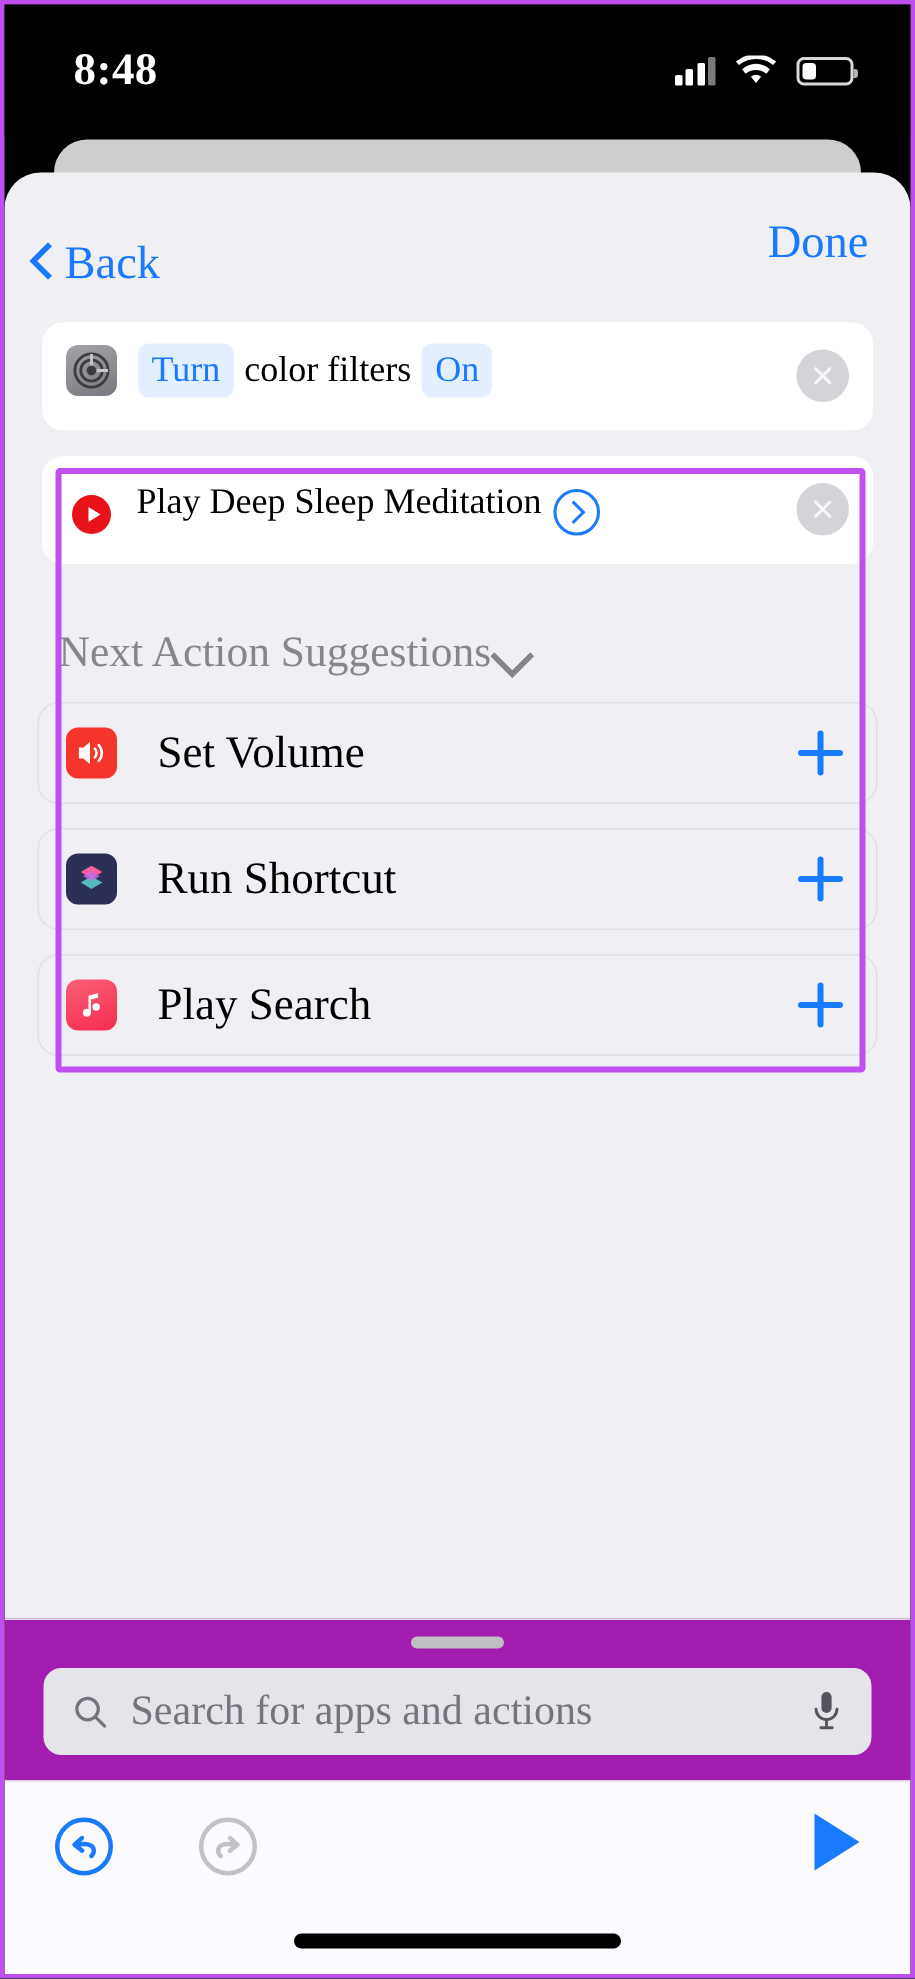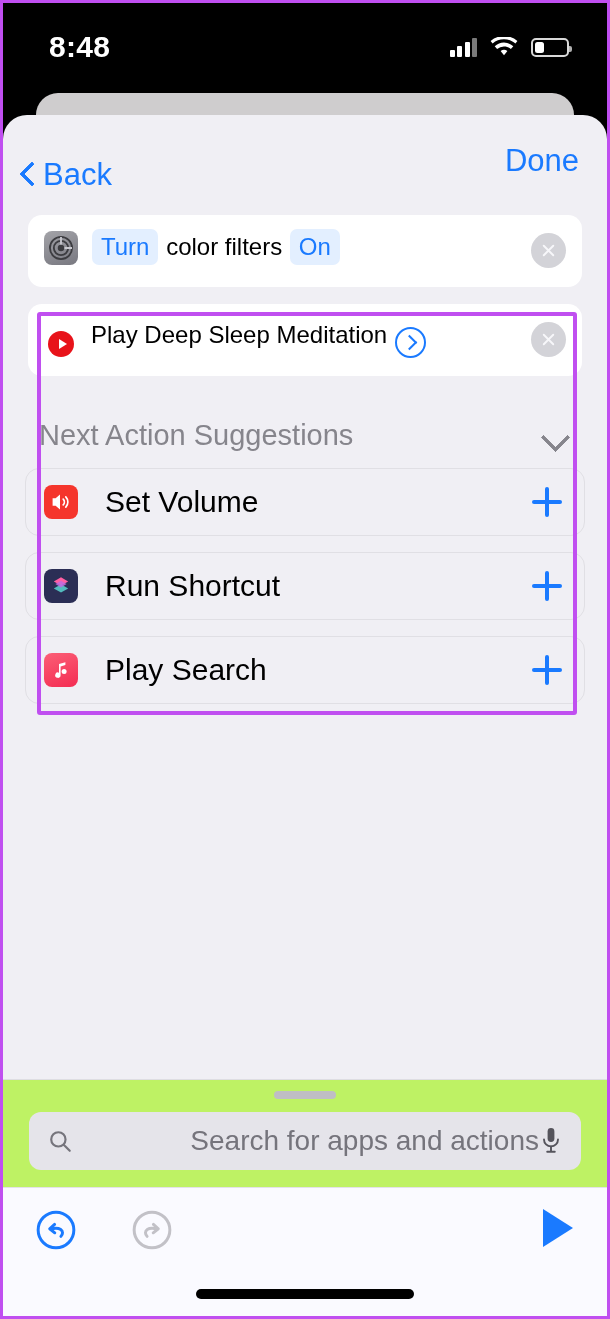--- a/index.html
+++ b/index.html
@@ -12,20 +12,21 @@
     overflow: hidden;
   }
 
   #screen {
     position: relative;
     width: 610px;
     height: 1319px;
     background: #000;
     border: 3px solid #c04ff0;
     overflow: hidden;
+    font-family: Liberation Serif, serif;
   }
 
   
   .status-bar {
     position: absolute;
     top: 0; left: 0; right: 0;
     height: 88px;
     background: #000;
     display: flex;
     align-items: center;
@@ -254,21 +255,20 @@
     align-items: center;
     justify-content: center;
     cursor: pointer;
   }
   .delete-btn svg { width: 19px; height: 19px; }
 
   
   .suggestions-header {
     display: flex;
     align-items: center;
-    justify-content: space-between;
     padding: 26px 36px 16px 36px;
     cursor: pointer;
   }
   .suggestions-title {
     font-size: 29px;
     color: #86858c;
   }
   .chev-down {
     width: 30px; height: 18px;
     position: relative;
@@ -325,24 +325,23 @@
   .ico-music {
     background: linear-gradient(160deg,#fb5f76,#f42c52);
   }
 
   
   .search-panel {
     position: absolute;
     left: 0; right: 0;
     bottom: 129px;
     height: 108px;
-    background: #bef264;
+    background: #a21caf;
     border-top: 1px solid #dedde2;
     z-index: 25;
-    text-align: right;
   }
   .grabber {
     width: 62px; height: 8px;
     border-radius: 4px;
     background: #bfbec4;
     margin: 11px auto 0 auto;
     cursor: pointer;
   }
   .search-bar {
     margin: 13px 26px 0 26px;

